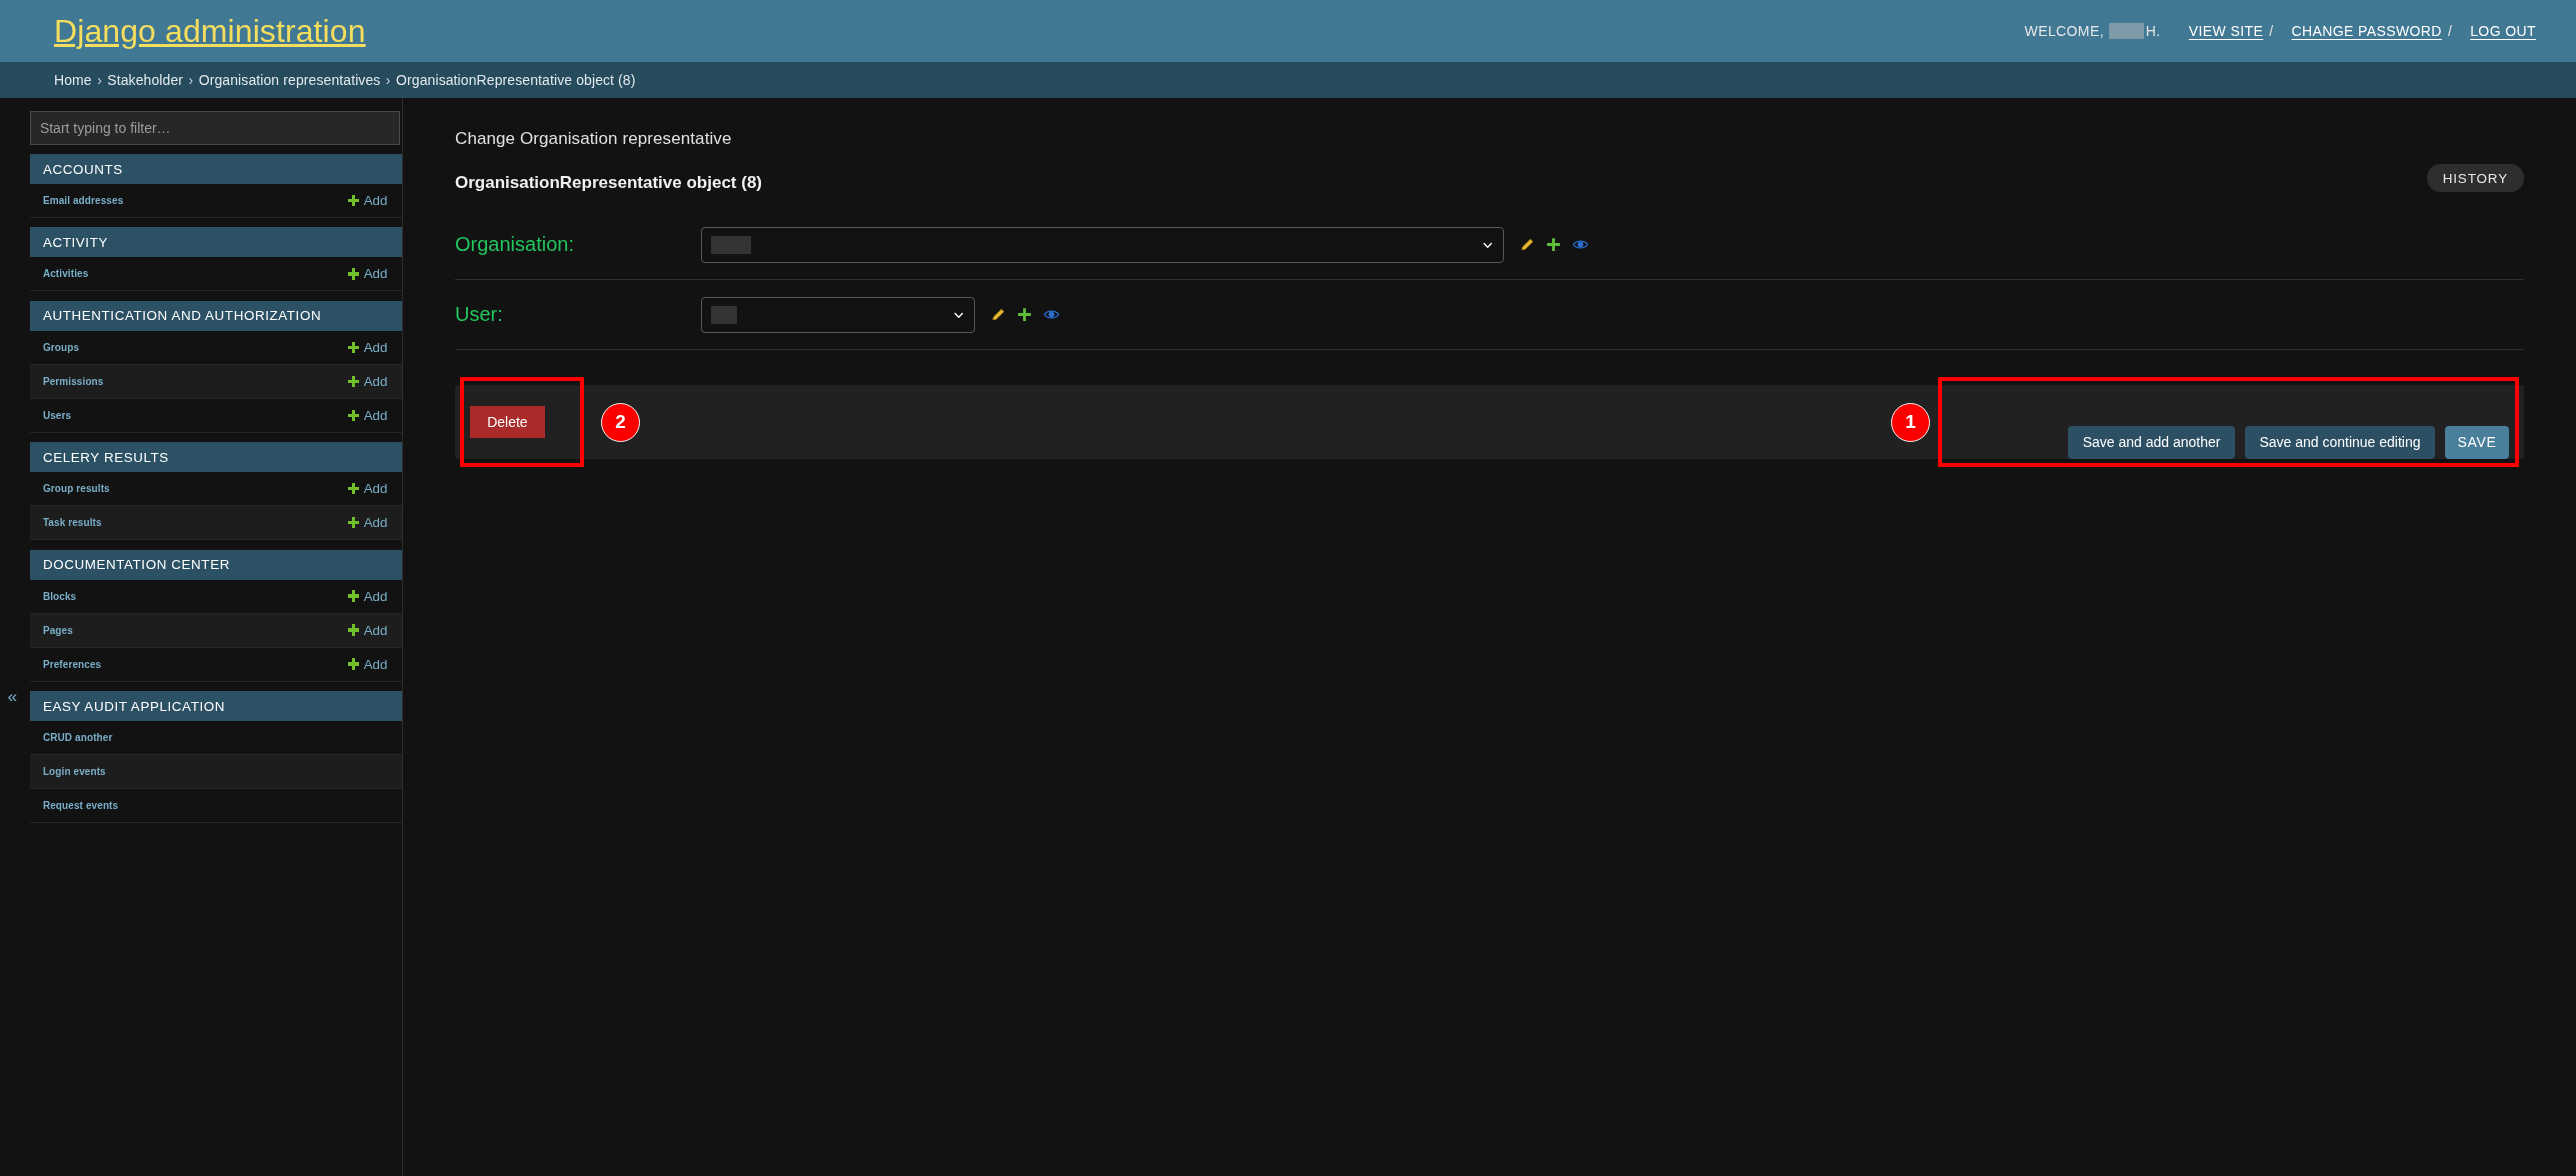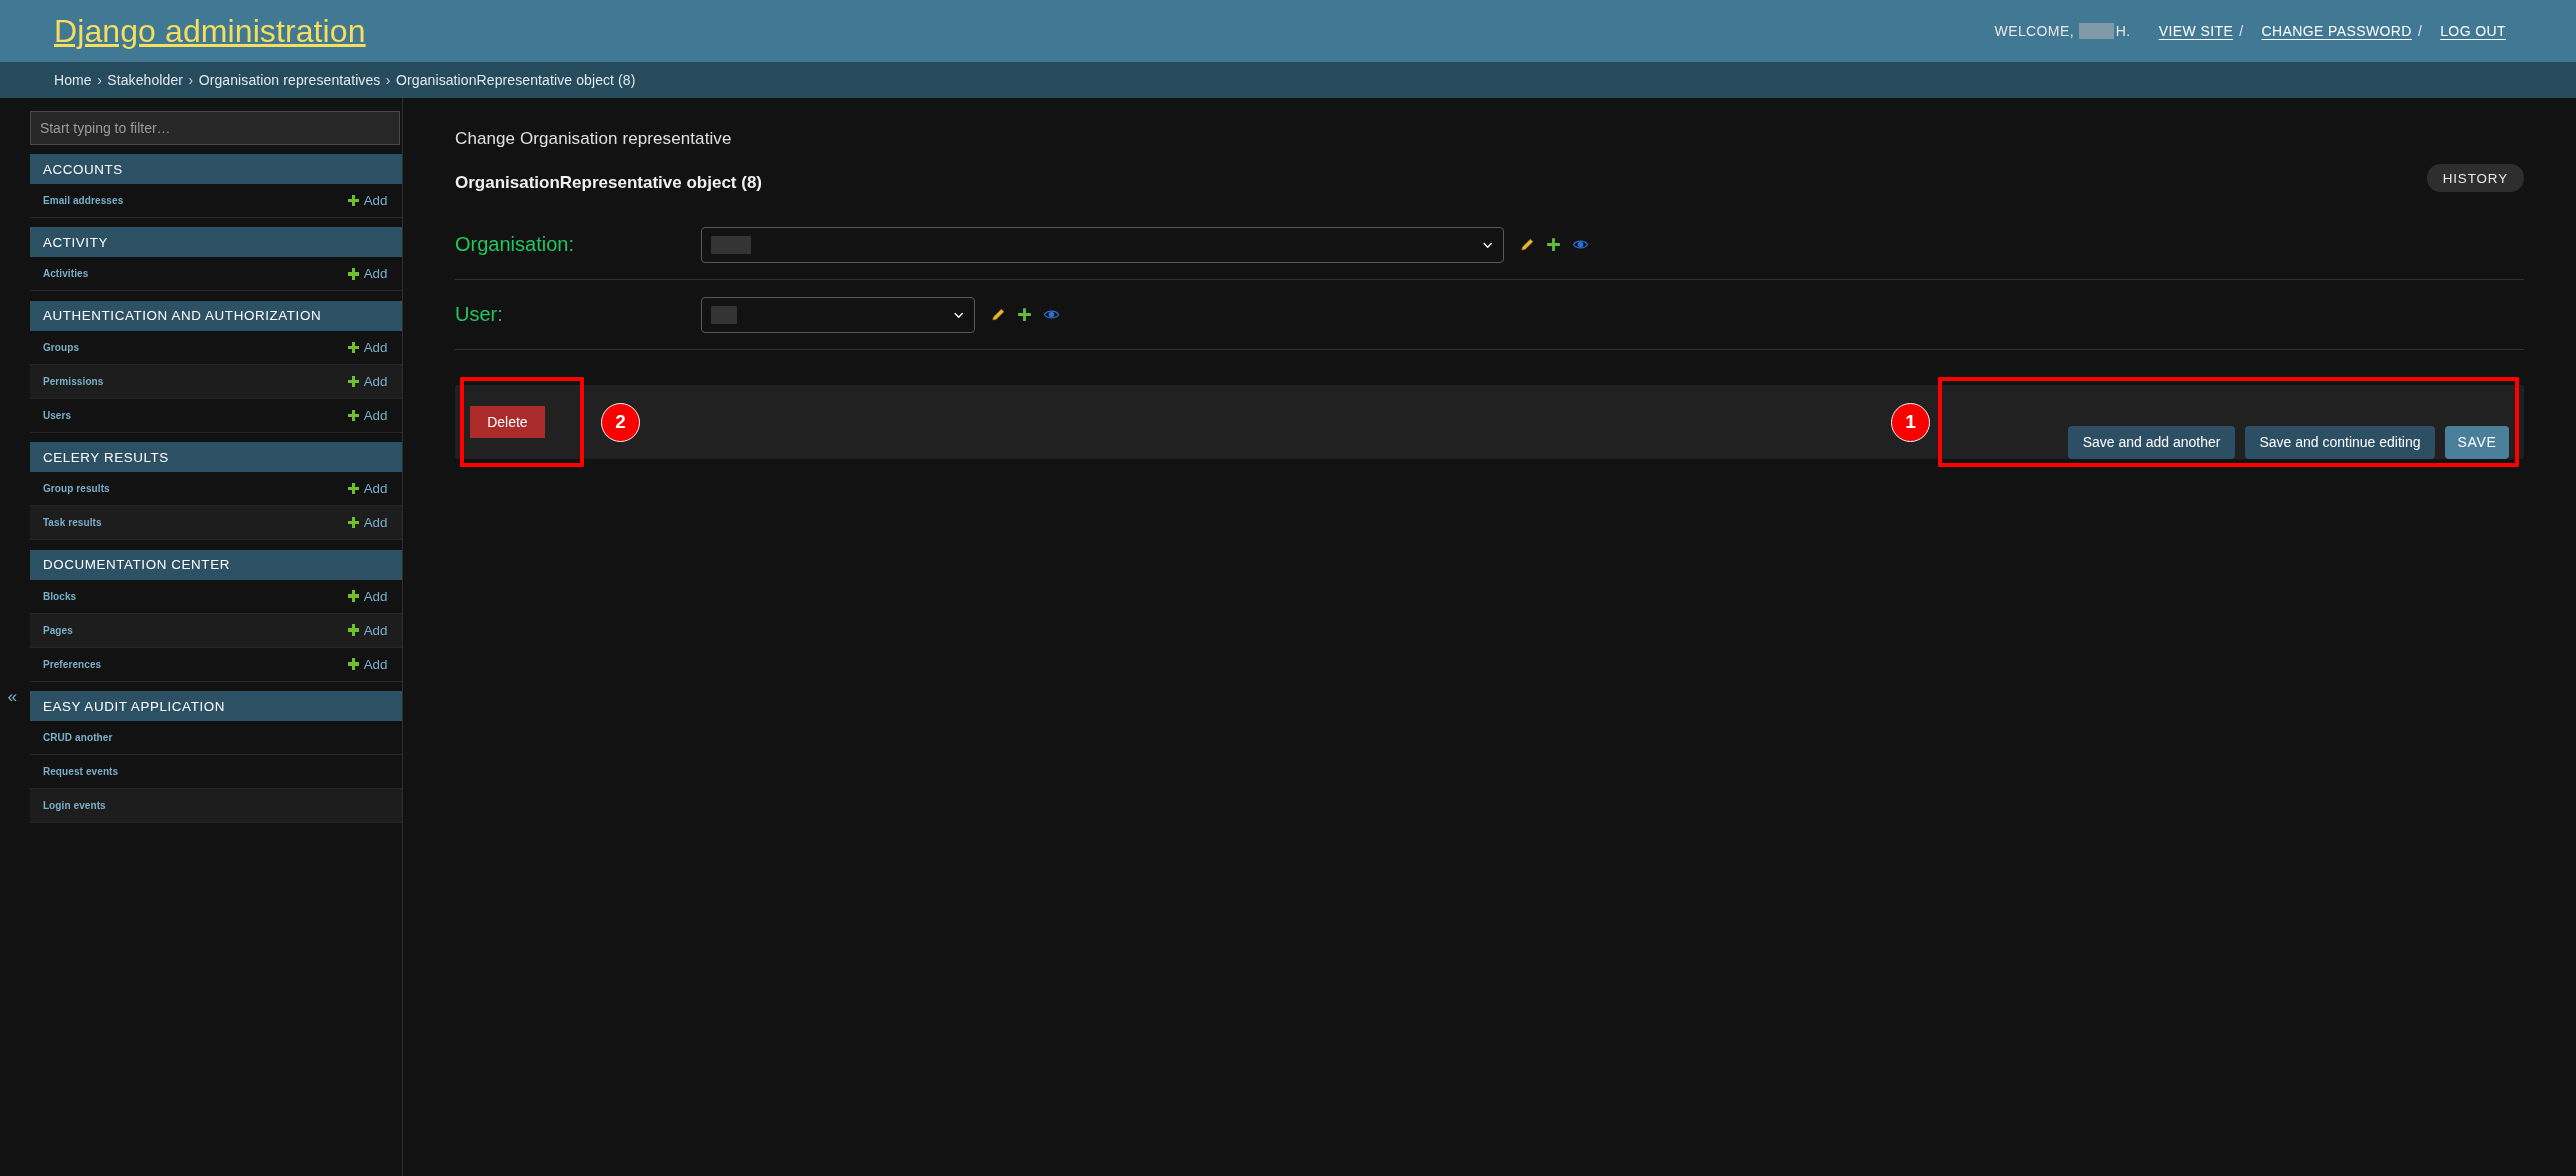--- a/index.html
+++ b/index.html
@@ -20,21 +20,21 @@
   }
   #site-name {
     color: #f5dd5d;
     font-size: 32px;
     font-weight: 300;
     margin-left: 54px;
     letter-spacing: 0.1px;
   }
   #user-tools {
     position: absolute;
-    right: 70px;
+    right: 40px;
     top: 23px;
     font-size: 14px;
     color: #e8e8e8;
     letter-spacing: 0.4px;
     display: flex;
     align-items: center;
     gap: 0;
   }
   #user-tools .redacted {
     display: inline-block;
@@ -428,25 +428,25 @@
                 <span class="plus-icon"></span>
                 <a class="addlink" href="#">Add</a>
               </span>
             </div>
           </div>
           <div class="app-module">
             <div class="app-caption">EASY AUDIT APPLICATION</div>
             <div class="model-row">
               <a class="model-name" href="#">CRUD another</a>
             </div>
-            <div class="model-row">
-              <a class="model-name" href="#">Request events</a>
-            </div>
             <div class="model-row alt">
               <a class="model-name" href="#">Login events</a>
+            </div>
+            <div class="model-row">
+              <a class="model-name" href="#">Request events</a>
             </div>
           </div>
         </div>
     </nav>
   </div>
 
   <div id="content-main-wrap">
     <div id="content-inner">
       <h1 id="content-h1">Change Organisation representative</h1>
       <a id="history-button" href="#">HISTORY</a>

